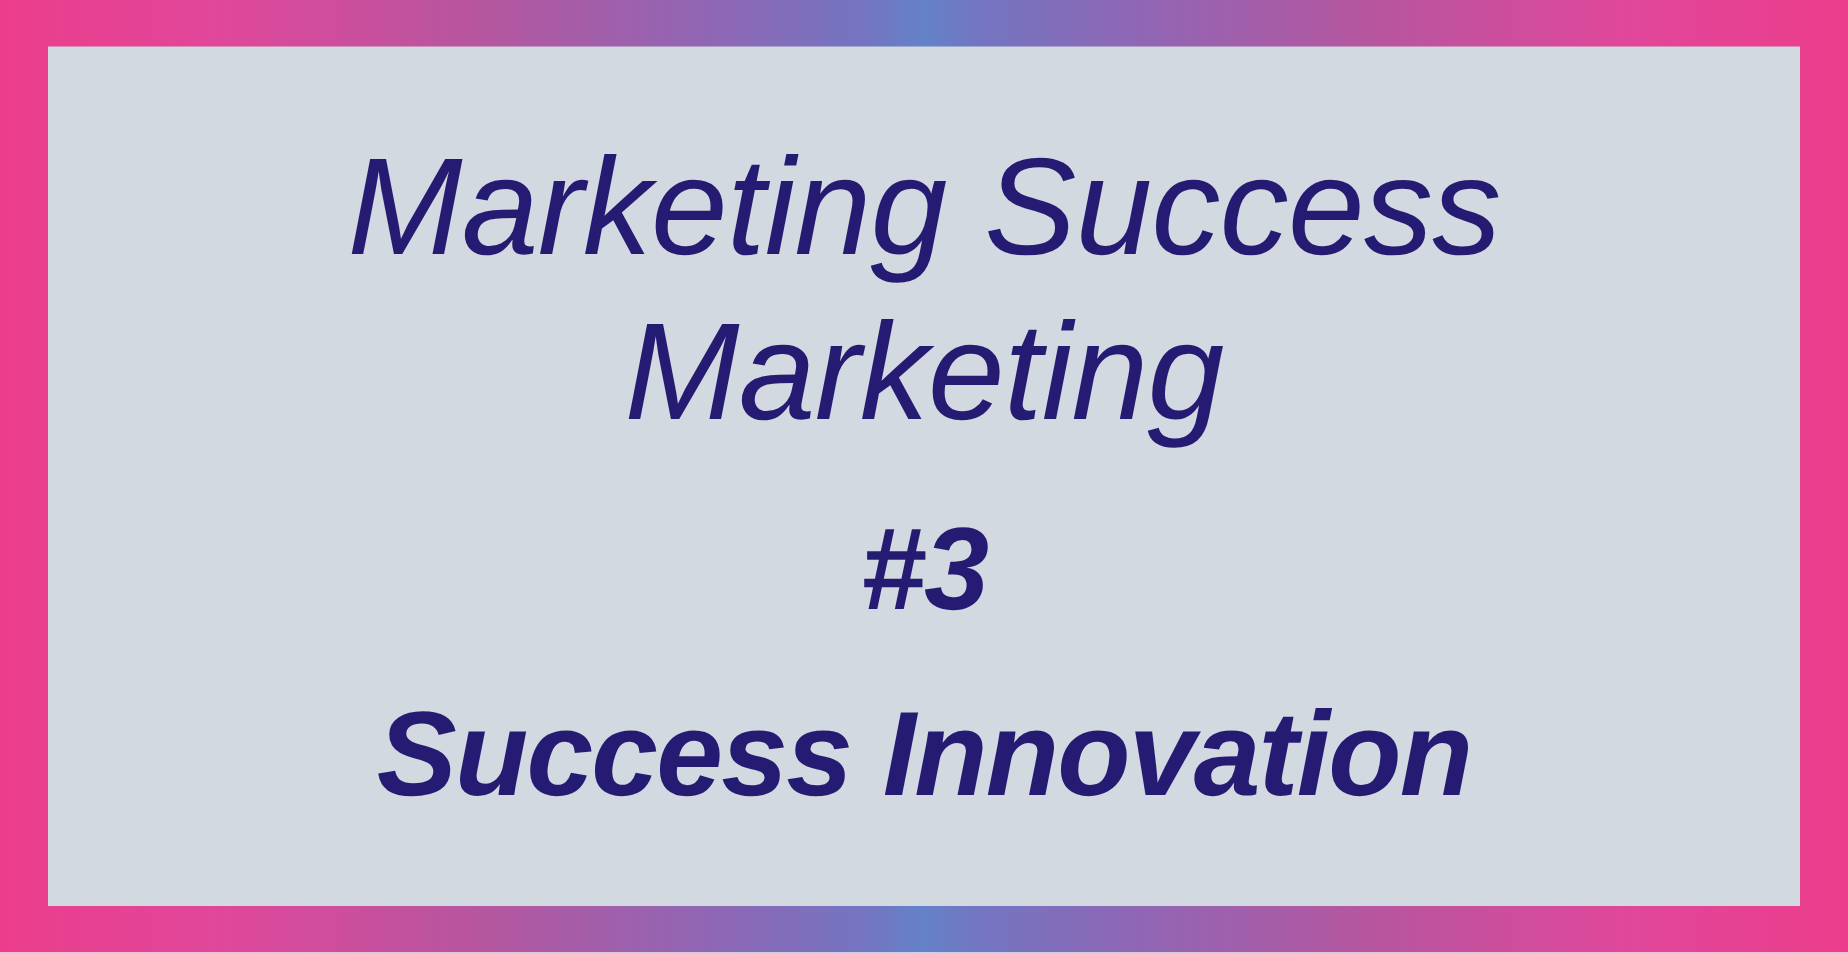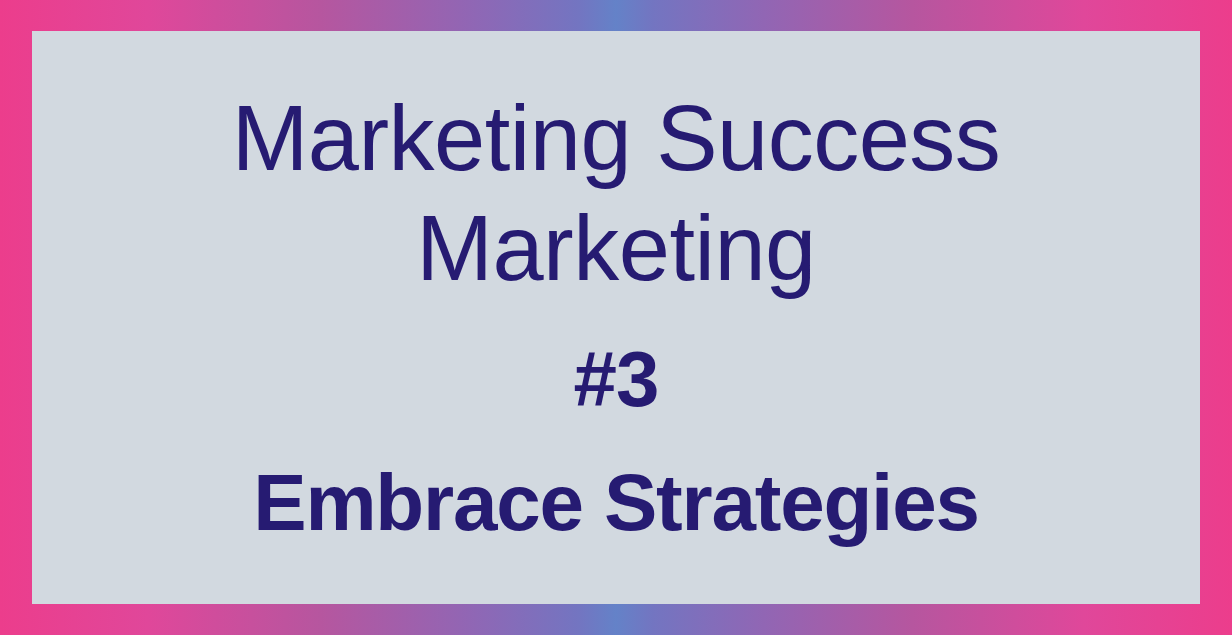--- a/index.html
+++ b/index.html
@@ -49,20 +49,21 @@
     justify-content: center;
     overflow: hidden;
   }
 
   .headline-block {
     width: 100%;
     text-align: center;
     color: #261b72;
     padding: 0 18px;
     box-sizing: border-box;
+    font-style: italic;
   }
 
   
   .title-line {
     display: block;
     font-size: 92px;
     font-weight: 400;
     line-height: 1.19;
     letter-spacing: -0.5px;
     white-space: nowrap;
@@ -98,17 +99,17 @@
   <div id="slide-panel">
 
     <div class="headline-block">
 
       <span class="title-line">Marketing Success</span>
 
       <span class="title-line">Marketing</span>
 
       <span class="rank-line">#3</span>
 
-      <span class="tip-line">Embrace Strategies</span>
+      <span class="tip-line">Success Innovation</span>
 
     </div>
   </div>
 </div>
 
 </body></html>

